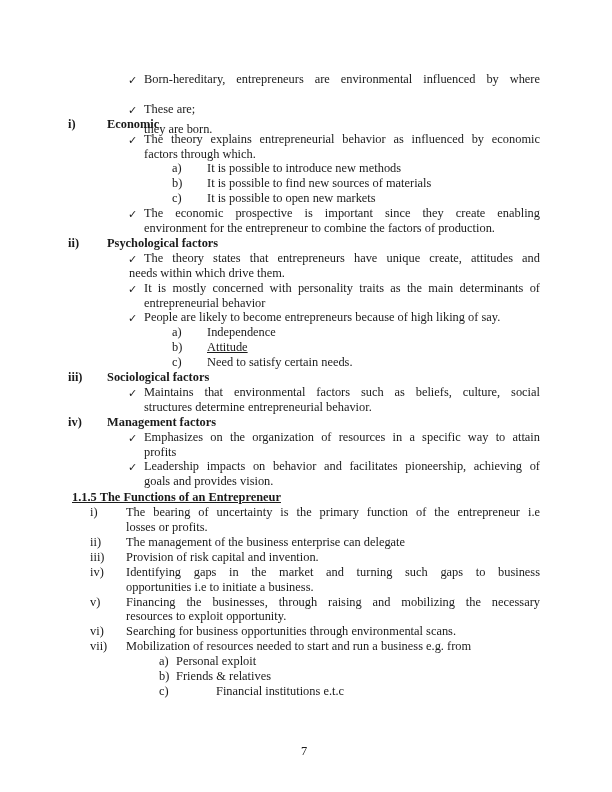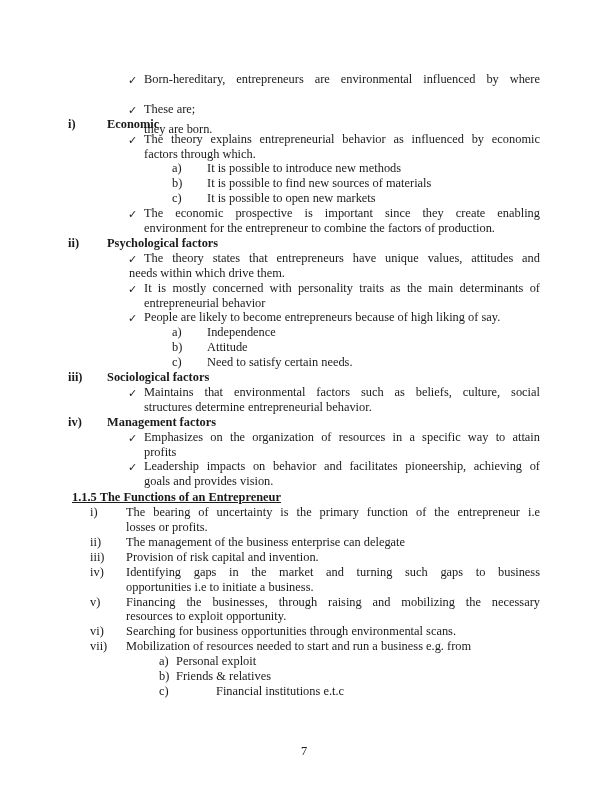--- a/index.html
+++ b/index.html
@@ -29,31 +29,31 @@
     <div class="line " style="left: 172px; top: 176.3px;">b)</div>
     <div class="line " style="left: 207px; top: 176.3px;">It is possible to find new sources of materials</div>
     <div class="line " style="left: 172px; top: 191.2px;">c)</div>
     <div class="line " style="left: 207px; top: 191.2px;">It is possible to open new markets</div>
     <div class="line check" style="left: 128px; top: 207.1px;">✓</div>
     <div class="line just" style="left: 144px; top: 206.1px; width: 396px;">The economic prospective is important since they create enabling</div>
     <div class="line " style="left: 144px; top: 221px;">environment for the entrepreneur to combine the factors of production.</div>
     <div class="line b" style="left: 68px; top: 235.9px;">ii)</div>
     <div class="line b" style="left: 107px; top: 235.9px; text-align: center;">Psychological factors</div>
     <div class="line check" style="left: 128px; top: 251.8px;">✓</div>
-    <div class="line just" style="left: 144px; top: 250.8px; width: 396px;">The theory states that entrepreneurs have unique values, attitudes and</div>
+    <div class="line just" style="left: 144px; top: 250.8px; width: 396px;">The theory states that entrepreneurs have unique create, attitudes and</div>
     <div class="line " style="left: 129px; top: 265.7px; text-align: center;">needs within which drive them.</div>
     <div class="line check" style="left: 128px; top: 281.6px;">✓</div>
     <div class="line just" style="left: 144px; top: 280.6px; width: 396px;">It is mostly concerned with personality traits as the main determinants of</div>
     <div class="line " style="left: 144px; top: 295.5px;">entrepreneurial behavior</div>
     <div class="line check" style="left: 128px; top: 311.4px;">✓</div>
     <div class="line " style="left: 144px; top: 310.4px;">People are likely to become entrepreneurs because of high liking of say.</div>
     <div class="line " style="left: 172px; top: 325.3px;">a)</div>
     <div class="line " style="left: 207px; top: 325.3px;">Independence</div>
     <div class="line " style="left: 172px; top: 340.2px;">b)</div>
-    <div class="line " style="left: 207px; top: 340.2px;">Attitude</div>
+    <div class="line " style="left: 207px; top: 340.2px; text-decoration: underline;">Attitude</div>
     <div class="line " style="left: 172px; top: 355.1px;">c)</div>
     <div class="line " style="left: 207px; top: 355.1px;">Need to satisfy certain needs.</div>
     <div class="line b" style="left: 68px; top: 370px;">iii)</div>
     <div class="line b" style="left: 107px; top: 370px;">Sociological factors</div>
     <div class="line check" style="left: 128px; top: 385.9px;">✓</div>
     <div class="line just" style="left: 144px; top: 384.9px; width: 396px;">Maintains that environmental factors such as beliefs, culture, social</div>
     <div class="line " style="left: 144px; top: 399.8px;">structures determine entrepreneurial behavior.</div>
     <div class="line b" style="left: 68px; top: 414.7px;">iv)</div>
     <div class="line b" style="left: 107px; top: 414.7px;">Management factors</div>
     <div class="line check" style="left: 128px; top: 430.6px;">✓</div>

